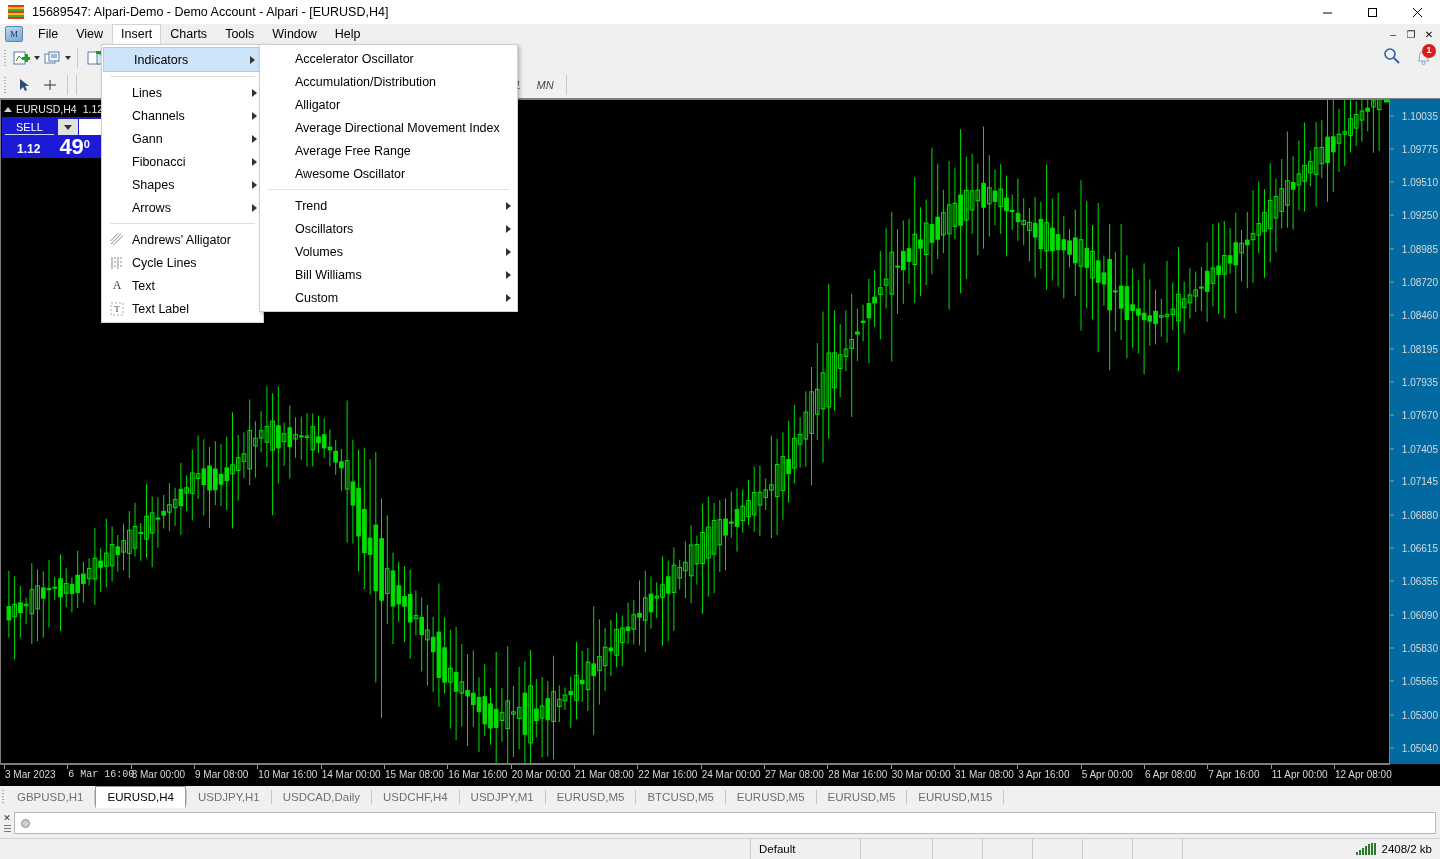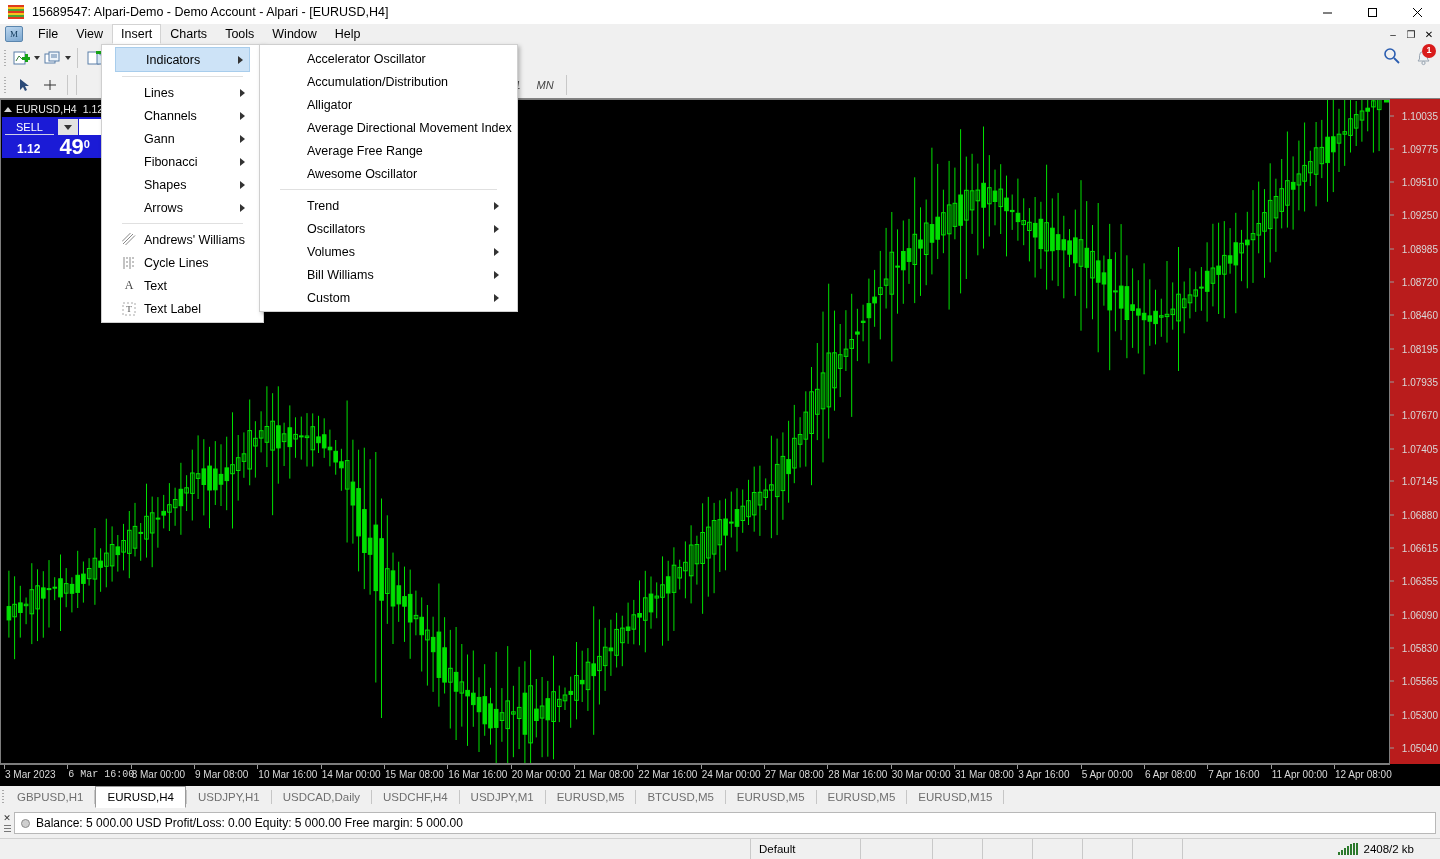--- a/index.html
+++ b/index.html
@@ -134,21 +134,21 @@
   .chart-inner {
     position: absolute; left: 0; top: 0; width: 1390px; height: 688px;
     background: #000; overflow: hidden;
   }
   .chart-border {
     position: absolute; left: 0; top: 0; width: 1390px; height: 665px;
     border: 1px solid #7d7d7d; pointer-events: none;
   }
   .price-axis {
     position: absolute; left: 1390px; top: 0; width: 50px; height: 665px;
-    background: #b91c1c;
+    background: #0369a1;
   }
   .price-tick {
     position: absolute; right: 2px; color: #d9d9d9; font-size: 10px;
     transform: translateY(-50%); white-space: nowrap;
     font-family: "Liberation Sans", sans-serif;
   }
   .price-tick-mark {
     position: absolute; left: 0; width: 4px; height: 1px; background: #9a9a9a;
     transform: translateY(-50%);
   }
@@ -252,31 +252,31 @@
   .statusbar {
     position: absolute; left: 0; top: 838px; width: 1440px; height: 21px;
     background: #f0f0f0; border-top: 1px solid #d0d0d0;
     display: flex; align-items: center; font-size: 11.5px; color: #000;
   }
   .sb-cell {
     height: 21px; display: flex; align-items: center; padding-left: 8px;
     border-left: 1px solid #c9c9c9; flex: none;
   }
   .sb-cell.first { border-left: none; }
-  .sb-net { margin-left: auto; display: flex; align-items: center; padding-right: 26px; }
+  .sb-net { margin-left: auto; display: flex; align-items: center; padding-right: 8px; }
   .sb-bars {
     display: flex; align-items: flex-end; height: 12px; gap: 1px; margin-right: 5px;
   }
   .sb-bars i { width: 2px; display: block; background: #2c7a2c; }
 
   
   .menu-popup {
     position: absolute; background: #ffffff; border: 1px solid #cfcfcf;
     box-shadow: 2px 2px 4px rgba(0,0,0,0.25); z-index: 100;
-    padding: 2px 12px; font-size: 12.5px; color: #000;
+    padding: 2px 0; font-size: 12.5px; color: #000;
   }
   #insert-menu { left: 101px; top: 44px; width: 163px; }
   #indicators-menu { left: 259px; top: 44px; width: 259px; }
   .mrow {
     display: flex; align-items: center; height: 23px; padding: 0 6px 0 0;
     position: relative; white-space: nowrap;
   }
   .mrow.hl { background: #cde3f7; border: 1px solid #a8cdec; height: 25px; margin: 0 1px; }
   .mrow .gut { width: 30px; flex: none; display: flex; align-items: center; justify-content: center; }
   .mrow .lbl { flex: 1; }
@@ -1129,21 +1129,20 @@
       <span class="ct-div"></span>
     </div>
 
   <div class="terminal-bar">
     <div class="term-close">
       <span class="x">✕</span>
       <span class="bars"></span>
     </div>
     <div class="term-content">
       <span class="acct-dot"></span>
-      <span>Balance: 5 000.00 USD  Profit/Loss: 0.00  Equity: 5 000.00  Free margin: 5 000.00</span>
     </div>
   </div>
 
   <div class="statusbar">
     <span class="sb-cell first" style="width:750px"></span>
     <span class="sb-cell" style="width:110px">Default</span>
     <span class="sb-cell" style="width:72px"></span>
     <span class="sb-cell" style="width:50px"></span>
     <span class="sb-cell" style="width:50px"></span>
     <span class="sb-cell" style="width:50px"></span>
@@ -1203,21 +1202,21 @@
       </div>
       <div class="msep"></div>
       <div class="mrow">
         <span class="gut">
           <svg width="14" height="14" viewBox="0 0 14 14">
             <line x1="1" y1="11" x2="11" y2="1" stroke="#888"></line>
             <line x1="3.5" y1="12" x2="13" y2="2.5" stroke="#888"></line>
             <line x1="0" y1="8.5" x2="9" y2="-0.5" stroke="#888"></line>
           </svg>
         </span>
-        <span class="lbl">Andrews' Williams</span>
+        <span class="lbl">Andrews' Alligator</span>
       </div>
       <div class="mrow">
         <span class="gut">
           <svg width="14" height="14" viewBox="0 0 14 14">
             <line x1="2" y1="1" x2="2" y2="13" stroke="#888"></line>
             <line x1="5" y1="1" x2="5" y2="13" stroke="#888" stroke-dasharray="2 2"></line>
             <line x1="8" y1="1" x2="8" y2="13" stroke="#888"></line>
             <line x1="11" y1="1" x2="11" y2="13" stroke="#888" stroke-dasharray="2 2"></line>
           </svg>
         </span>

